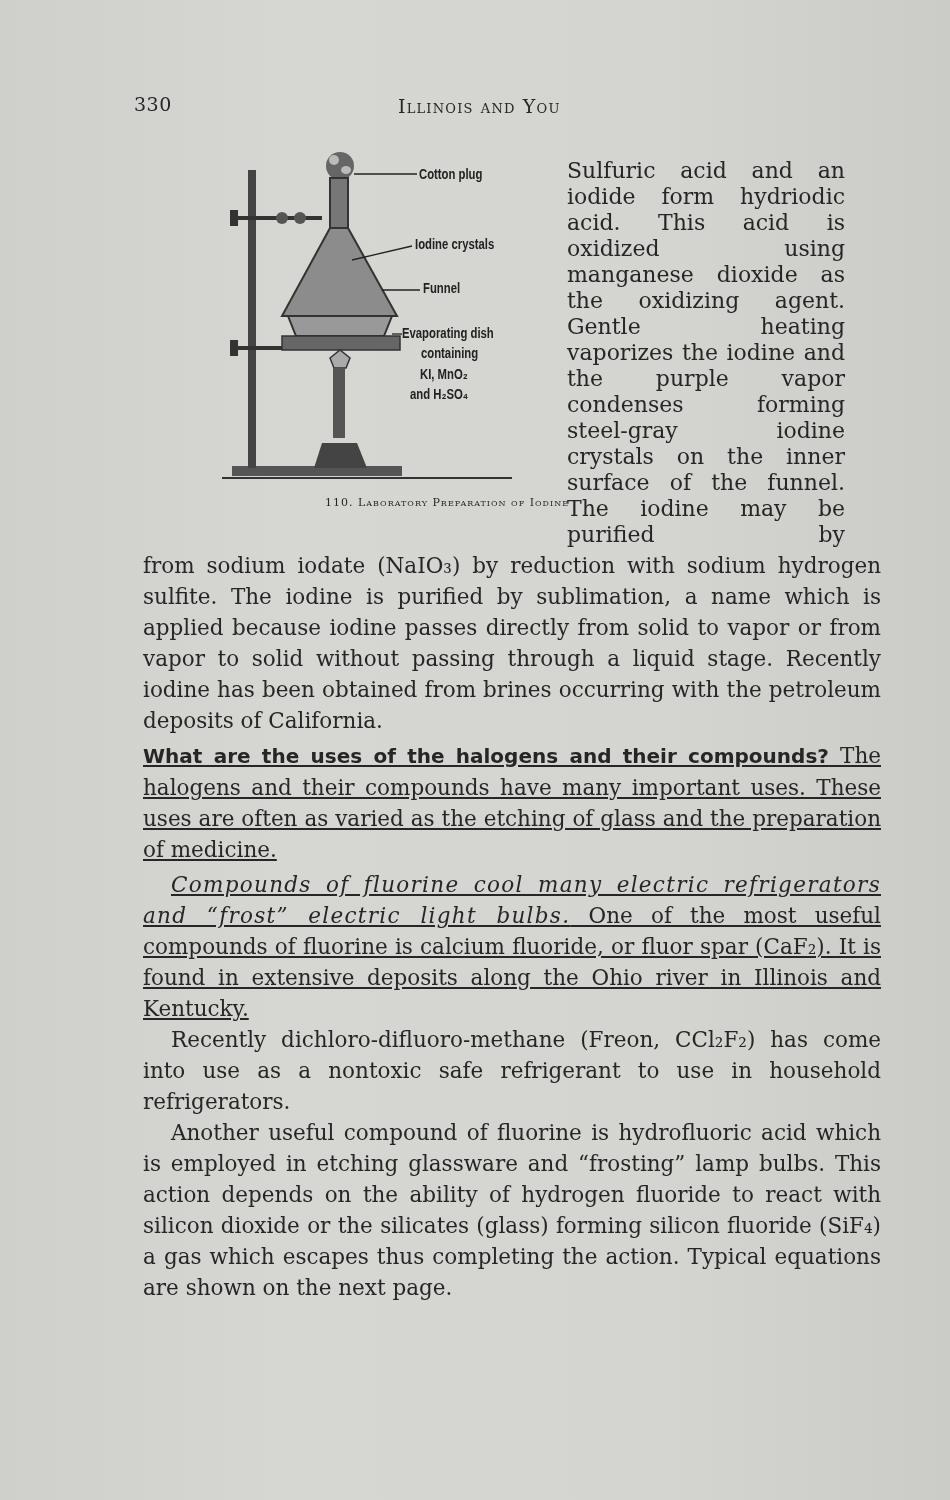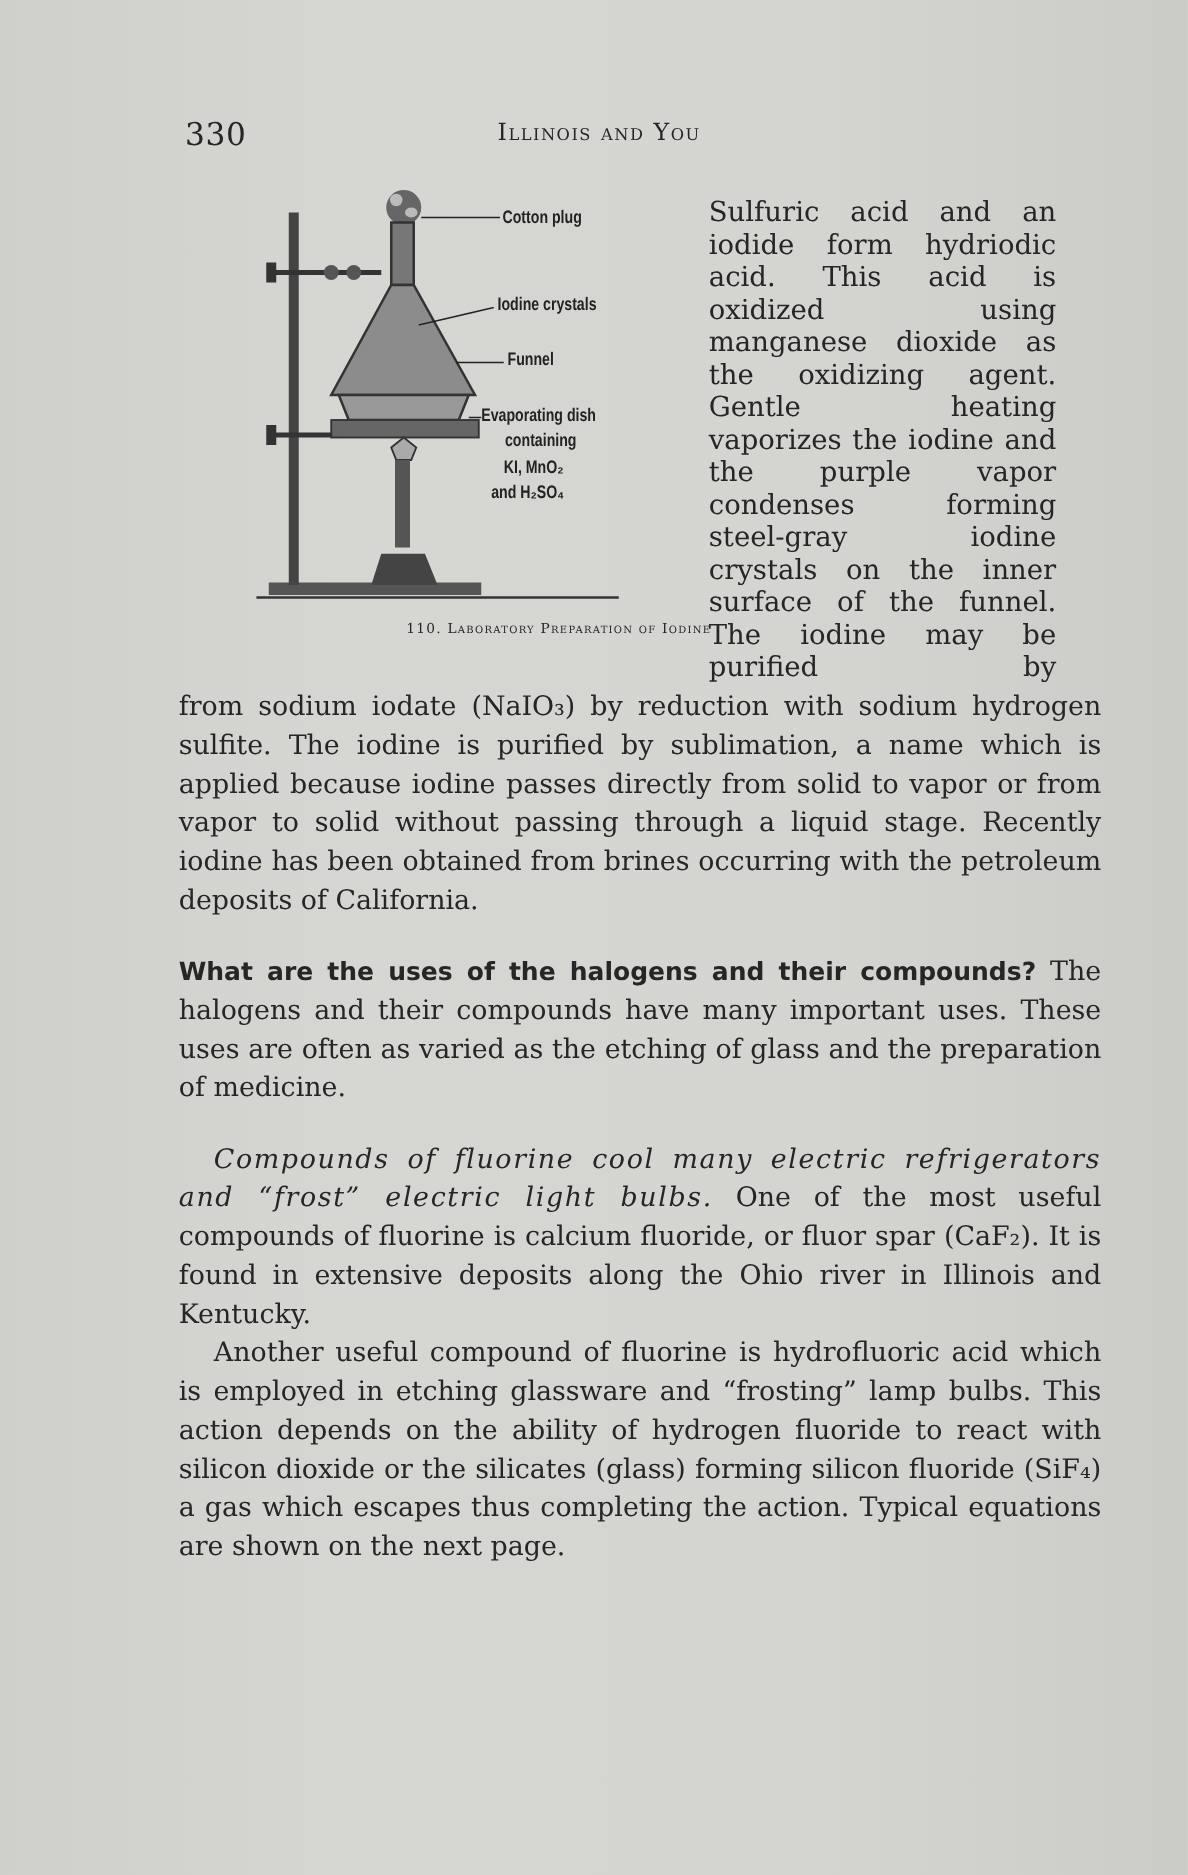--- a/index.html
+++ b/index.html
@@ -8,29 +8,29 @@
     background: #d2d2cf;
     font-family: "DejaVu Serif", serif;
     color: #262626;
     position: relative;
   }
   .page {
     position: absolute; left: 0; top: 0; width: 950px; height: 1500px;
     background: linear-gradient(90deg, #cfcfcc 0%, #d6d6d3 30%, #d4d4d1 70%, #cbcbc8 100%);
   }
   .page-number {
-    position: absolute; left: 148px; top: 93px;
-    font-size: 25px; letter-spacing: 0.5px; text-align: right;
+    position: absolute; left: 134px; top: 93px;
+    font-size: 19px; letter-spacing: 0.5px; text-align: right;
   }
   .running-head {
     position: absolute; left: 398px; top: 95px;
     font-size: 19px; font-variant: small-caps; letter-spacing: 1.2px;
   }
   .figure {
-    position: absolute; left: 205px; top: 148px; width: 330px; height: 340px;
+    position: absolute; left: 222px; top: 148px; width: 330px; height: 340px;
   }
   .figure svg { position: absolute; left: 0; top: 0; }
   .fig-label {
     position: absolute; font-family: "Liberation Sans", sans-serif;
     font-size: 14.5px; font-weight: bold; transform: scaleX(0.78);
     transform-origin: left top; white-space: nowrap; color: #222;
   }
   .side-text {
     position: absolute; left: 567px; top: 158px; width: 278px;
     font-size: 22px; line-height: 26px; text-align: justify;
@@ -39,21 +39,21 @@
   .side-text .last { text-align: center; text-align-last: center; display:block; }
   .caption {
     position: absolute; left: 325px; top: 496px;
     font-size: 11px; font-variant: small-caps; letter-spacing: 1px;
   }
   .body {
     position: absolute; left: 143px; top: 550px; width: 738px;
     font-size: 21.5px; line-height: 31px;
   }
   .body p { margin: 0; text-align: justify; }
-  .body p.gap { margin-top: 26px; }
+  .body p.gap { margin-top: 4px; text-decoration: underline; }
   .body .indent { text-indent: 28px; }
   .q { font-family: "DejaVu Sans", sans-serif; font-weight: bold; font-size: 20px; }
   .it { font-style: italic; letter-spacing: 1.3px; }
 </style>
 </head>
 <body>
 
 <div class="page">
 
   <div class="page-number">330</div>
@@ -107,16 +107,17 @@
   <div class="side-text">
     <span>Sulfuric acid and an iodide form hydriodic acid. This acid is oxidized using manganese dioxide as the oxidizing agent. Gentle heating vaporizes the iodine and the purple vapor condenses forming steel-gray iodine crystals on the inner surface of the funnel. The iodine may be purified by</span>
   </div>
 
   <div class="caption">110. Laboratory Preparation of Iodine</div>
 
   <div class="body">
     <p>from sodium iodate (NaIO₃) by reduction with sodium hydrogen sulfite. The iodine is purified by sublimation, a name which is applied because iodine passes directly from solid to vapor or from vapor to solid without passing through a liquid stage. Recently iodine has been obtained from brines occurring with the petroleum deposits of California.</p>
     <p class="gap"><span class="q">What are the uses of the halogens and their compounds?</span><span> The halogens and their compounds have many important uses. These uses are often as varied as the etching of glass and the preparation of medicine.</span></p>
     <p class="gap indent"><span class="it">Compounds of fluorine cool many electric refrigerators and “frost” electric light bulbs.</span><span> One of the most useful compounds of fluorine is calcium fluoride, or fluor spar (CaF₂). It is found in extensive deposits along the Ohio river in Illinois and Kentucky.</span></p>
+    <p class="indent">Recently dichloro-difluoro-methane (Freon, CCl₂F₂) has come into use as a nontoxic safe refrigerant to use in household refrigerators.</p>
     <p class="indent">Another useful compound of fluorine is hydrofluoric acid which is employed in etching glassware and “frosting” lamp bulbs. This action depends on the ability of hydrogen fluoride to react with silicon dioxide or the silicates (glass) forming silicon fluoride (SiF₄) a gas which escapes thus completing the action. Typical equations are shown on the next page.</p>
   </div>
 
 </div>
 
 </body></html>

